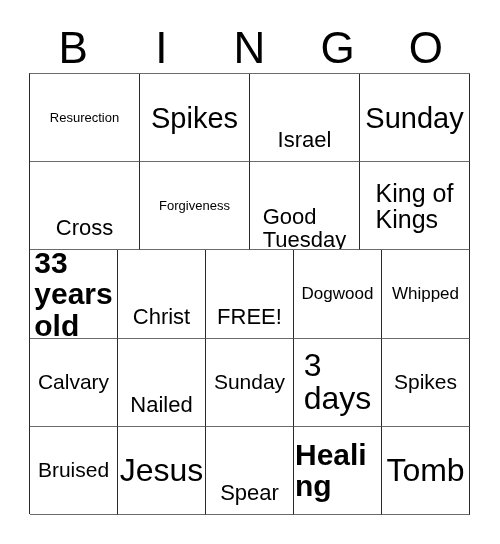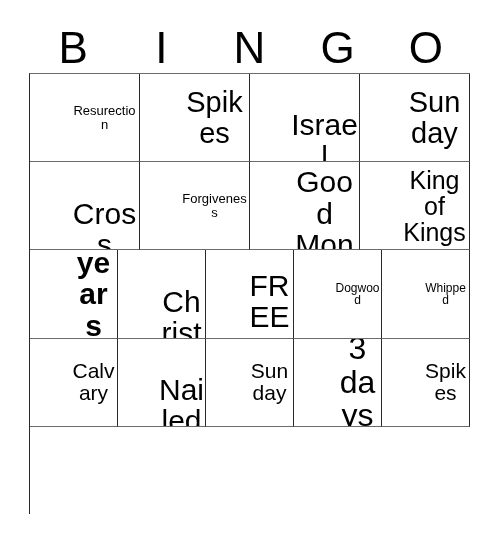--- a/index.html
+++ b/index.html
@@ -68,34 +68,33 @@
     border-right: 1px solid #2a2a2a;
     border-bottom: 1px solid #6b6b6b;
     display: flex;
     align-items: center;
     justify-content: center;
     overflow: hidden;
     padding: 0 1px;
   }
   .cell-text {
     display: block;
-    text-align: center;
+    text-align: left;
     line-height: 1.04;
     white-space: pre-line;
     word-break: break-word;
-    padding-left: 40px;
   }
   
   .fs-xs  { font-size: 13px; }
-  .fs-s   { font-size: 12px; }
+  .fs-s   { font-size: 17px; }
   .fs-m   { font-size: 21px; }
   .fs-ml  { font-size: 30px; font-weight: bold; }
   .fs-l   { font-size: 25px; }
   .fs-xl  { font-size: 29px; }
-  .fs-xxl { font-size: 30px; margin-top: 46px; }
+  .fs-xxl { font-size: 22px; margin-top: 46px; }
   .fs-3xl { font-size: 32px; }
 </style>
 </head>
 <body>
 
 <div id="card">
 
   <div id="header-row">
     <div class="header-cell">
       <span class="header-letter">B</span>
@@ -133,21 +132,21 @@
 
     <div class="grid-row">
       <div class="cell">
         <span class="cell-text fs-xxl">Cross</span>
       </div>
       <div class="cell">
         <span class="cell-text fs-xs">Forgiveness</span>
       </div>
       <div class="cell">
         <span class="cell-text fs-xxl">Good
-Monday</span>
+Tuesday</span>
       </div>
       <div class="cell">
         <span class="cell-text fs-l">King of
 Kings</span>
       </div>
     </div>
 
     <div class="grid-row">
       <div class="cell">
         <span class="cell-text fs-ml">33
@@ -180,15 +179,32 @@
       </div>
       <div class="cell">
         <span class="cell-text fs-3xl">3
 days</span>
       </div>
       <div class="cell">
         <span class="cell-text fs-m">Spikes</span>
       </div>
     </div>
 
+    <div class="grid-row">
+      <div class="cell">
+        <span class="cell-text fs-m">Bruised</span>
+      </div>
+      <div class="cell">
+        <span class="cell-text fs-3xl">Jesus</span>
+      </div>
+      <div class="cell">
+        <span class="cell-text fs-xxl">Spear</span>
+      </div>
+      <div class="cell">
+        <span class="cell-text fs-ml">Healing</span>
+      </div>
+      <div class="cell">
+        <span class="cell-text fs-3xl">Tomb</span>
+      </div>
+    </div>
 
   </div>
 </div>
 
 </body></html>

